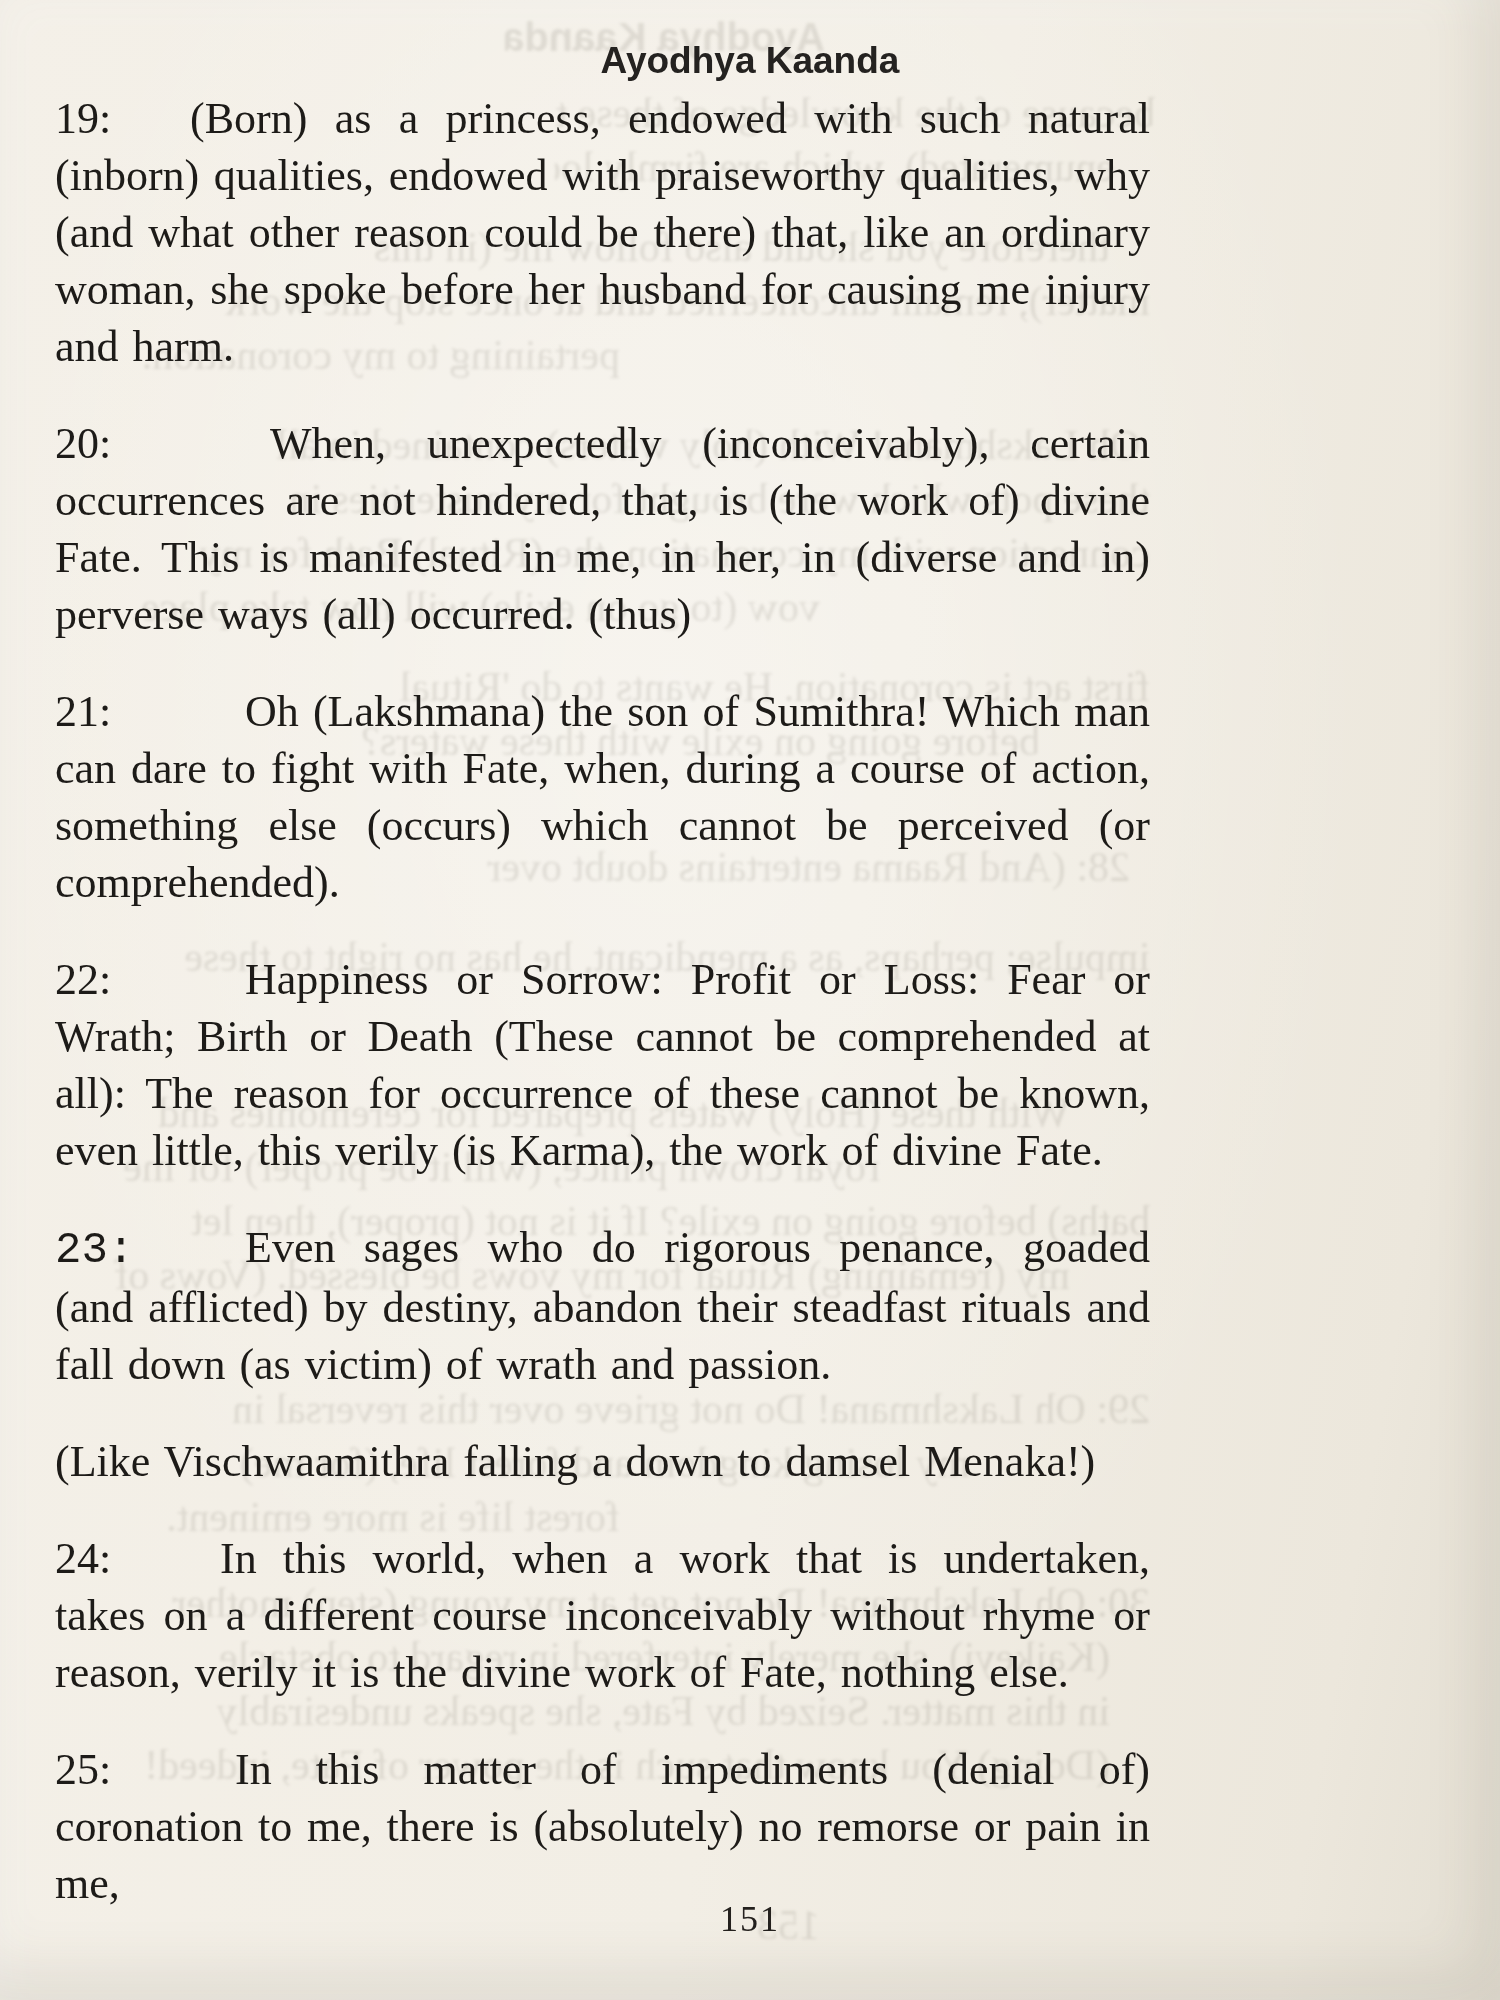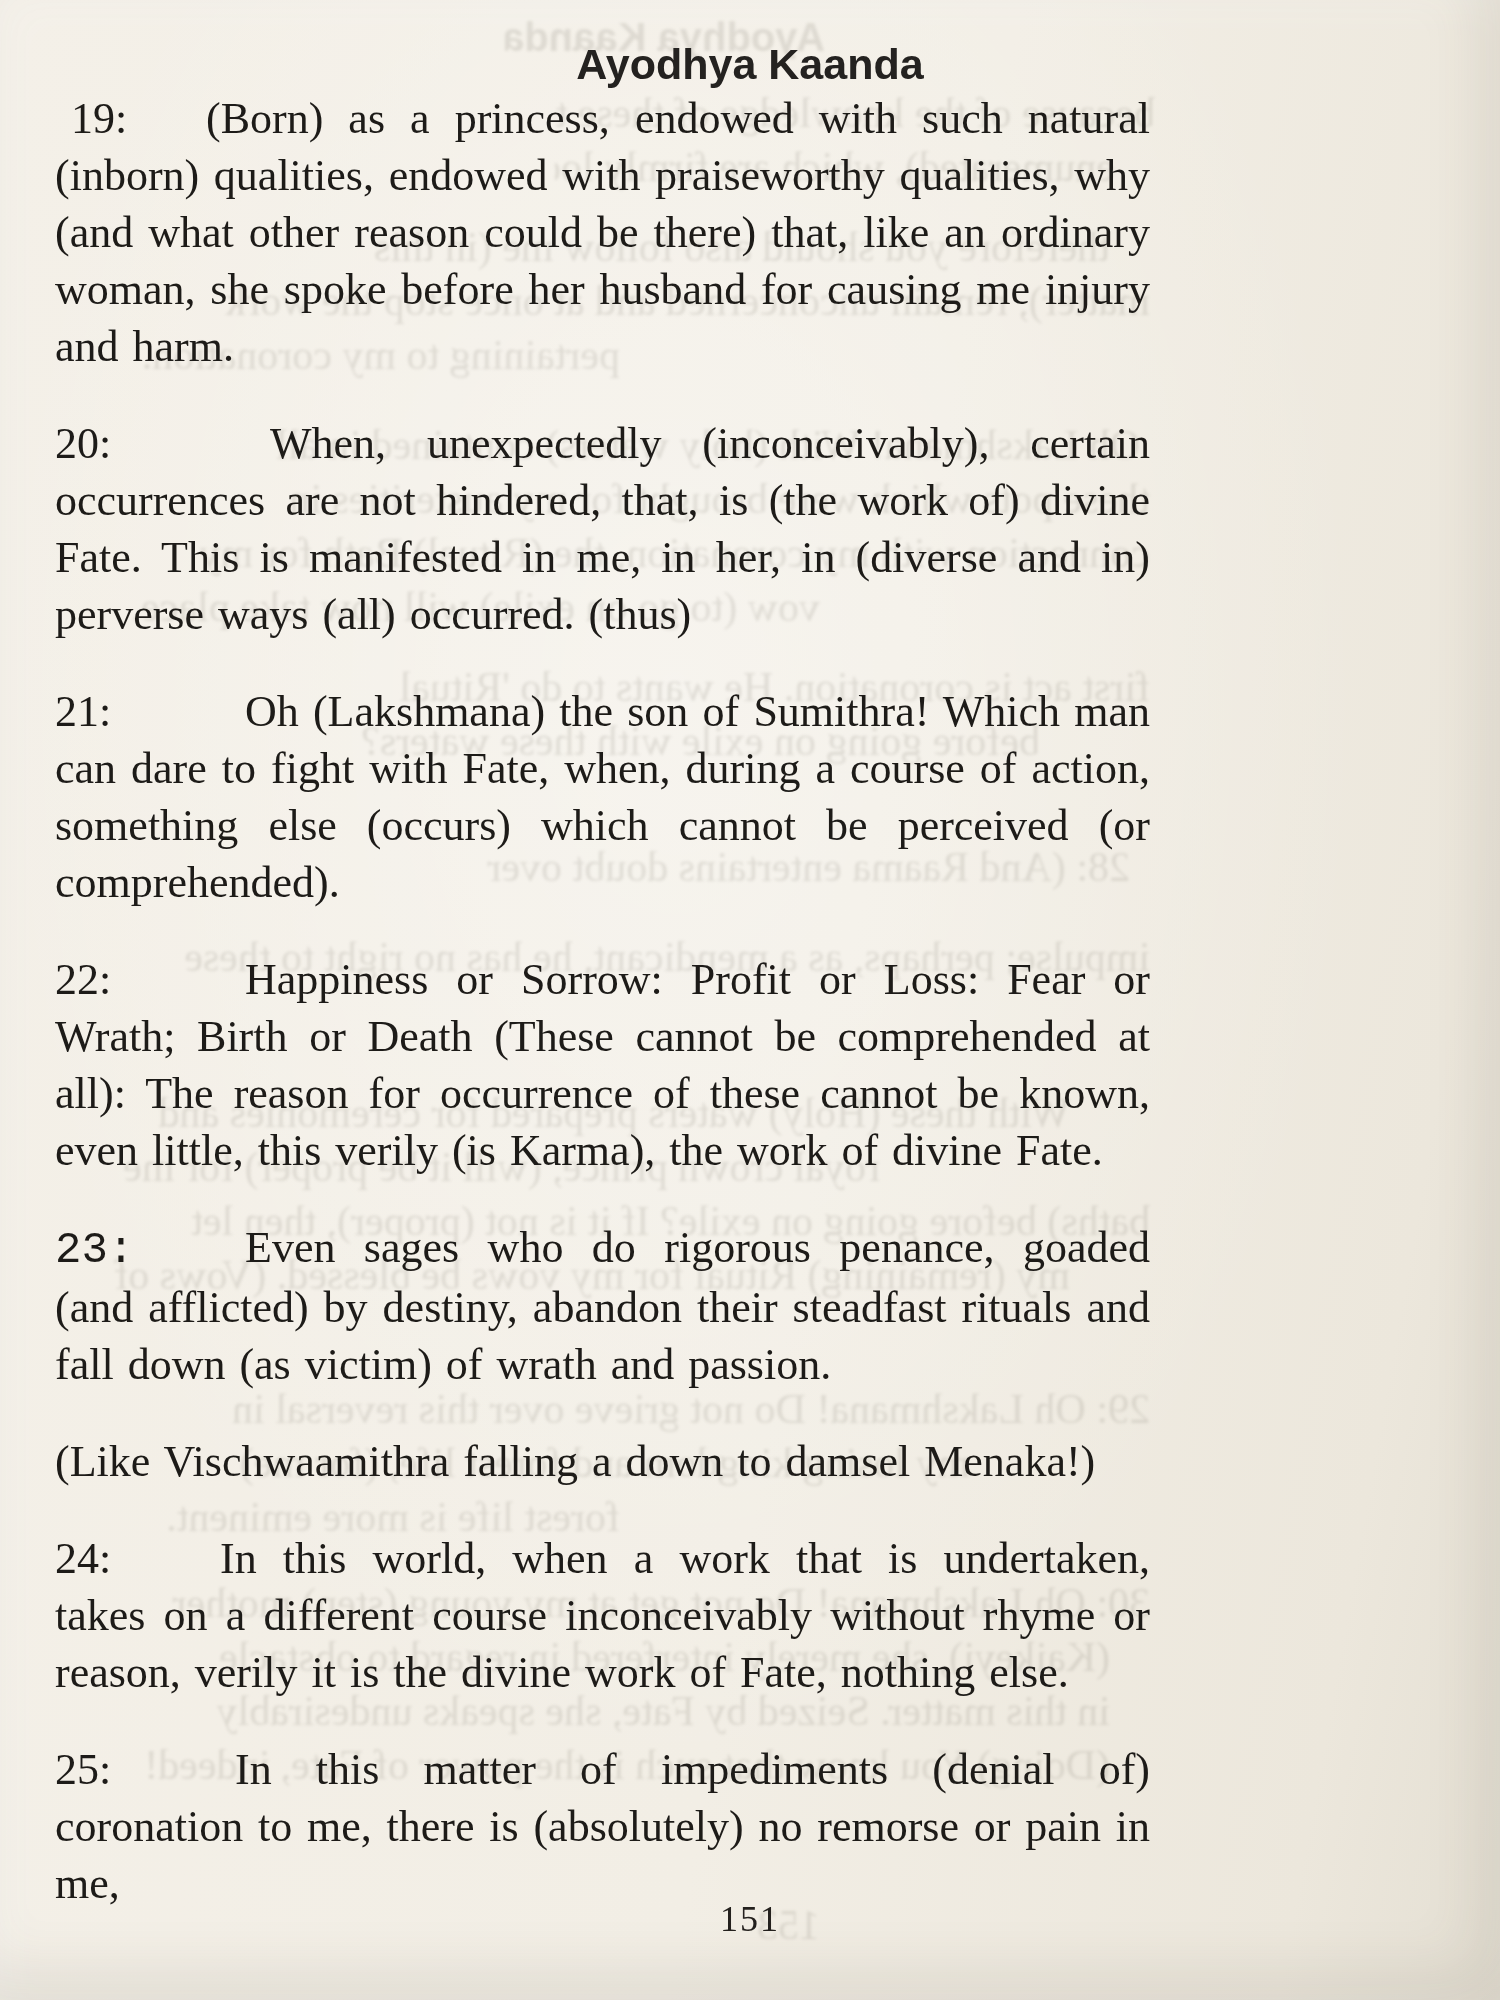--- a/index.html
+++ b/index.html
@@ -14,21 +14,21 @@
     color:#1d1b18;
   }
   .page::after{
     content:"";position:absolute;inset:0;pointer-events:none;
     box-shadow:inset -22px -30px 55px rgba(80,70,50,0.10), inset 10px 6px 40px rgba(255,255,255,0.25);
   }
   .header{
     position:absolute;top:40px;left:0;width:100%;
     text-align:center;
     font-family:"Liberation Sans", sans-serif;
-    font-weight:700;font-size:43px;letter-spacing:0px;
+    font-weight:700;font-size:37px;letter-spacing:0px;
     color:#242220;
   }
   .verses{
     position:absolute;left:55px;top:90px;width:1095px;
   }
   .verse{
     margin:0 0 40px 0;
     font-size:44px;line-height:57px;
     text-align:justify;
     word-spacing:3px;
@@ -85,21 +85,21 @@
       <div class="ghost" style="left: 60px; top: 1578px; width: 1090px;">30:  Oh Lakshmana! Do not get at my young (step) mother</div>
       <div class="ghost" style="left: 60px; top: 1632px; width: 1050px;">(Kaikeyi), she merely interfered in regard to obstacle</div>
       <div class="ghost" style="left: 60px; top: 1686px; width: 1050px;">in this matter. Seized by Fate, she speaks undesirably</div>
       <div class="ghost" style="left: 60px; top: 1740px; width: 1050px;">(Doing) You know that such is the power of Fate, indeed!</div>
       <div class="ghost" style="left: 690px; top: 1900px; width: 130px;">153</div>
     </div>
 
   <div class="header">Ayodhya Kaanda</div>
 
   <div class="verses" id="verses">
-      <p class="verse"><span class="vnum" style="width: 135px; margin-left: 16px;">19:</span>(Born) as a princess, endowed with such natural (inborn) qualities, endowed with praiseworthy qualities, why (and what other reason could be there) that, like an ordinary woman, she spoke before her husband for causing me injury and harm.</p>
+      <p class="verse"><span class="vnum" style="width: 135px;">19:</span>(Born) as a princess, endowed with such natural (inborn) qualities, endowed with praiseworthy qualities, why (and what other reason could be there) that, like an ordinary woman, she spoke before her husband for causing me injury and harm.</p>
       <p class="verse"><span class="vnum" style="width: 215px;">20:</span>When, unexpectedly (inconceivably), certain occurrences are not hindered, that, is (the work of) divine Fate. This is manifested in me, in her, in (diverse and in) perverse ways (all) occurred. (thus)</p>
       <p class="verse"><span class="vnum" style="width: 190px;">21:</span>Oh (Lakshmana) the son of Sumithra! Which man can dare to fight with Fate, when, during a course of action, something else (occurs) which cannot be perceived (or comprehended).</p>
       <p class="verse"><span class="vnum" style="width: 190px;">22:</span>Happiness or Sorrow: Profit or Loss: Fear or Wrath; Birth or Death (These cannot be comprehended at all): The reason for occurrence of these cannot be known, even little, this verily (is Karma), the work of divine Fate.</p>
       <p class="verse"><span class="vnum" style="width: 190px; font-family: Liberation Mono, monospace;">23:</span>Even sages who do rigorous penance, goaded (and afflicted) by destiny, abandon their steadfast rituals and fall down (as victim) of wrath and passion.</p>
       <p class="verse note">(Like Vischwaamithra falling a down to damsel Menaka!)</p>
       <p class="verse"><span class="vnum" style="width: 165px;">24:</span>In this world, when a work that is undertaken, takes on a different course inconceivably without rhyme or reason, verily it is the divine work of Fate, nothing else.</p>
       <p class="verse"><span class="vnum" style="width: 180px;">25:</span>In this matter of impediments (denial of) coronation to me, there is (absolutely) no remorse or pain in me,</p>
     </div>
 
   <div class="page-number">151</div>

